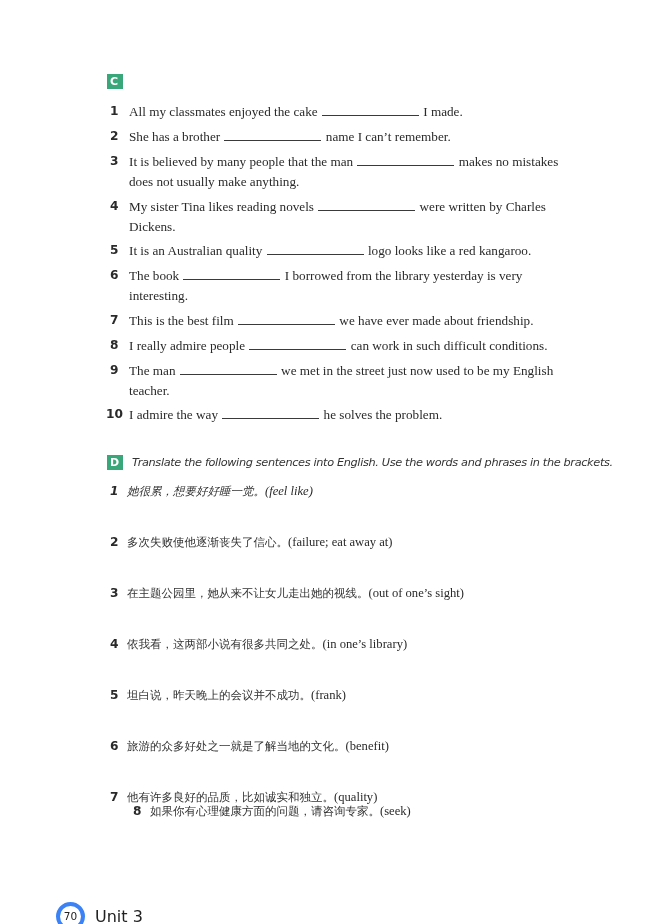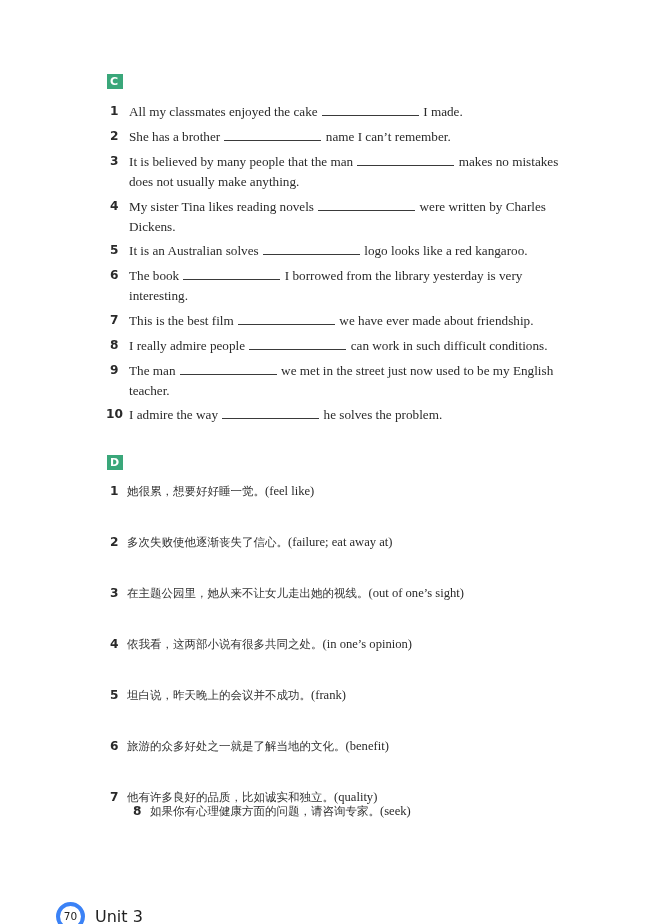--- a/index.html
+++ b/index.html
@@ -143,21 +143,21 @@
   <span class="text"><span>It is believed by many people that the man</span> <span class="blank"></span> <span>makes no mistakes does not usually make anything.</span></span>
 </div>
 
 <div class="item" style="top:197px;">
   <span class="num">4</span>
   <span class="text"><span>My sister Tina likes reading novels</span> <span class="blank"></span> <span>were written by Charles Dickens.</span></span>
 </div>
 
 <div class="item" style="top:241px;">
   <span class="num">5</span>
-  <span class="text"><span>It is an Australian solves</span> <span class="blank"></span> <span>logo looks like a red kangaroo.</span></span>
+  <span class="text"><span>It is an Australian quality</span> <span class="blank"></span> <span>logo looks like a red kangaroo.</span></span>
 </div>
 
 <div class="item" style="top:266px;">
   <span class="num">6</span>
   <span class="text"><span>The book</span> <span class="blank"></span> <span>I borrowed from the library yesterday is very interesting.</span></span>
 </div>
 
 <div class="item" style="top:311px;">
   <span class="num">7</span>
   <span class="text"><span>This is the best film</span> <span class="blank"></span> <span>we have ever made about friendship.</span></span>
@@ -173,36 +173,37 @@
   <span class="text"><span>The man</span> <span class="blank"></span> <span>we met in the street just now used to be my English teacher.</span></span>
 </div>
 
 <div class="item" style="top:405px;">
   <span class="num two-digit">10</span>
   <span class="text"><span>I admire the way</span> <span class="blank"></span> <span>he solves the problem.</span></span>
 </div>
 
 <div class="section-head" style="top:455px;">
   <span class="badge">D</span>
-</div>
-
-<div class="trans" style="top:484px;">
+  <span class="instr">Translate the following sentences into English. Use the words and phrases in the brackets.</span>
+</div>
+
+<div class="trans" style="top:484px;font-style:italic;">
   <span class="num">1</span><span class="zh">她很累，想要好好睡一觉。</span><span>(feel like)</span>
 </div>
 
 <div class="trans" style="top:535px;">
   <span class="num">2</span><span class="zh">多次失败使他逐渐丧失了信心。</span><span>(failure; eat away at)</span>
 </div>
 
 <div class="trans" style="top:586px;">
   <span class="num">3</span><span class="zh">在主题公园里，她从来不让女儿走出她的视线。</span><span>(out of one’s sight)</span>
 </div>
 
 <div class="trans" style="top:637px;">
-  <span class="num">4</span><span class="zh">依我看，这两部小说有很多共同之处。</span><span>(in one’s opinion)</span>
+  <span class="num">4</span><span class="zh">依我看，这两部小说有很多共同之处。</span><span>(in one’s library)</span>
 </div>
 
 <div class="trans" style="top:688px;">
   <span class="num">5</span><span class="zh">坦白说，昨天晚上的会议并不成功。</span><span>(frank)</span>
 </div>
 
 <div class="trans" style="top:739px;">
   <span class="num">6</span><span class="zh">旅游的众多好处之一就是了解当地的文化。</span><span>(benefit)</span>
 </div>
 

